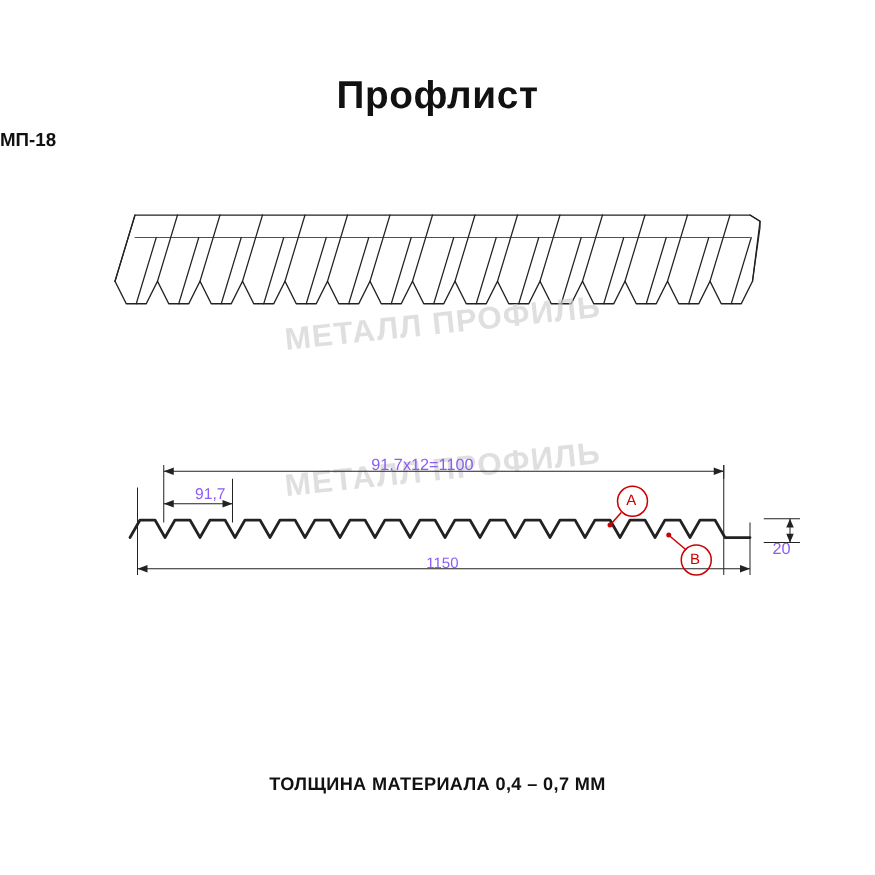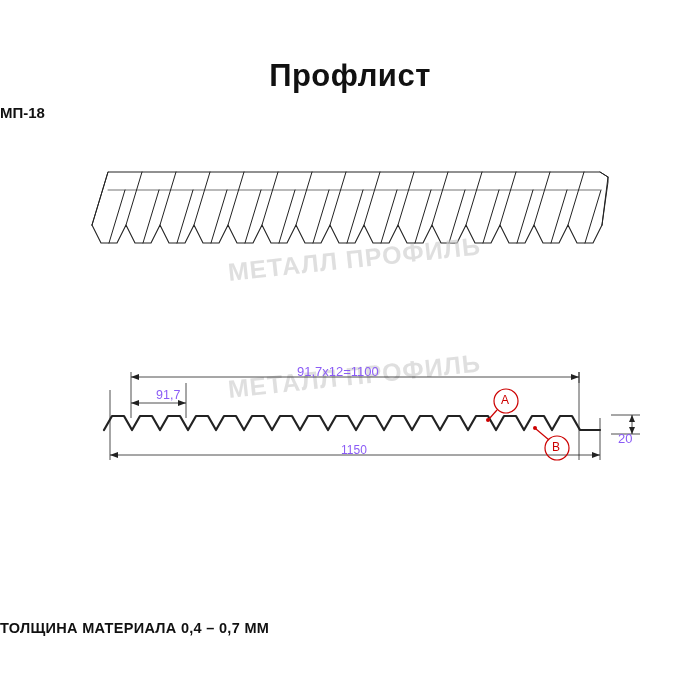--- a/index.html
+++ b/index.html
@@ -39,20 +39,21 @@
     width: 700px;
     font-size: 15px;
     font-weight: bold;
     color: #111111;
   }
   .footnote {
     position: absolute;
     top: 620px;
     left: 0;
     width: 700px;
+    text-align: center;
     font-size: 14.5px;
     font-weight: bold;
     letter-spacing: 0.3px;
     color: #111111;
   }
   svg {
     position: absolute;
     left: 0;
     top: 0;
   }

